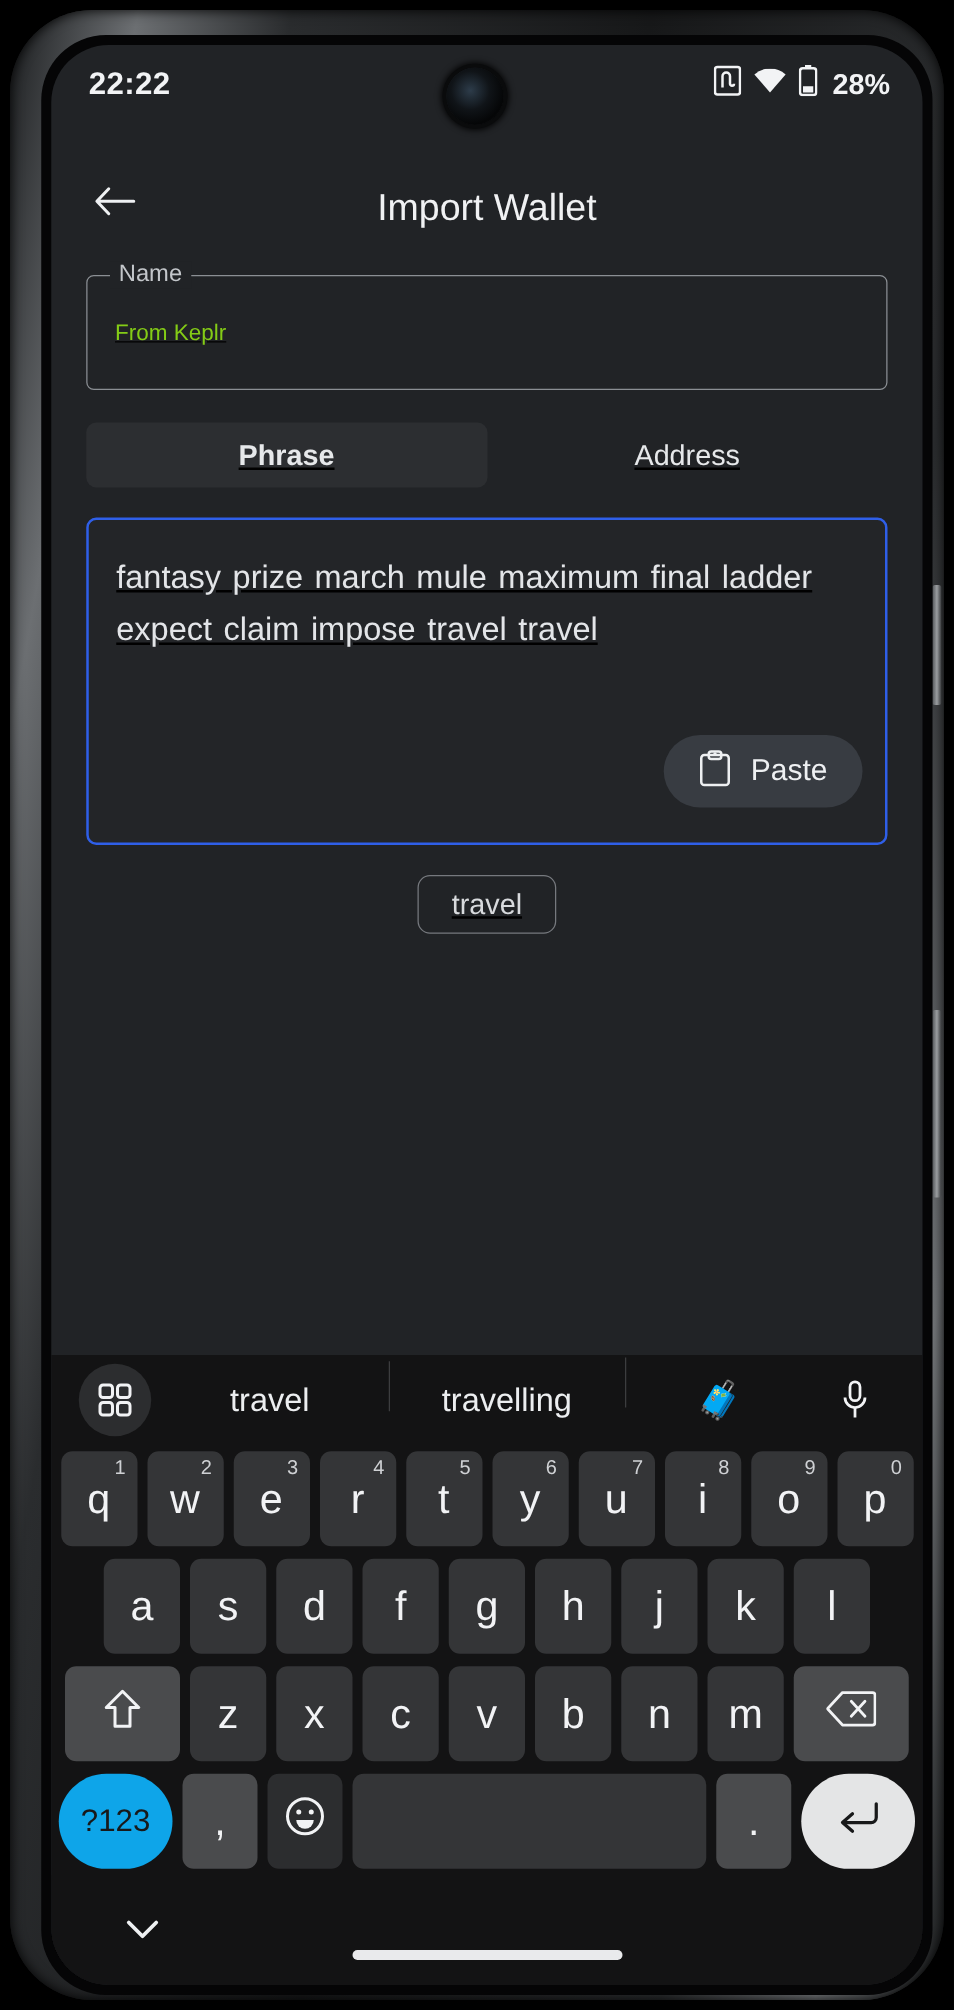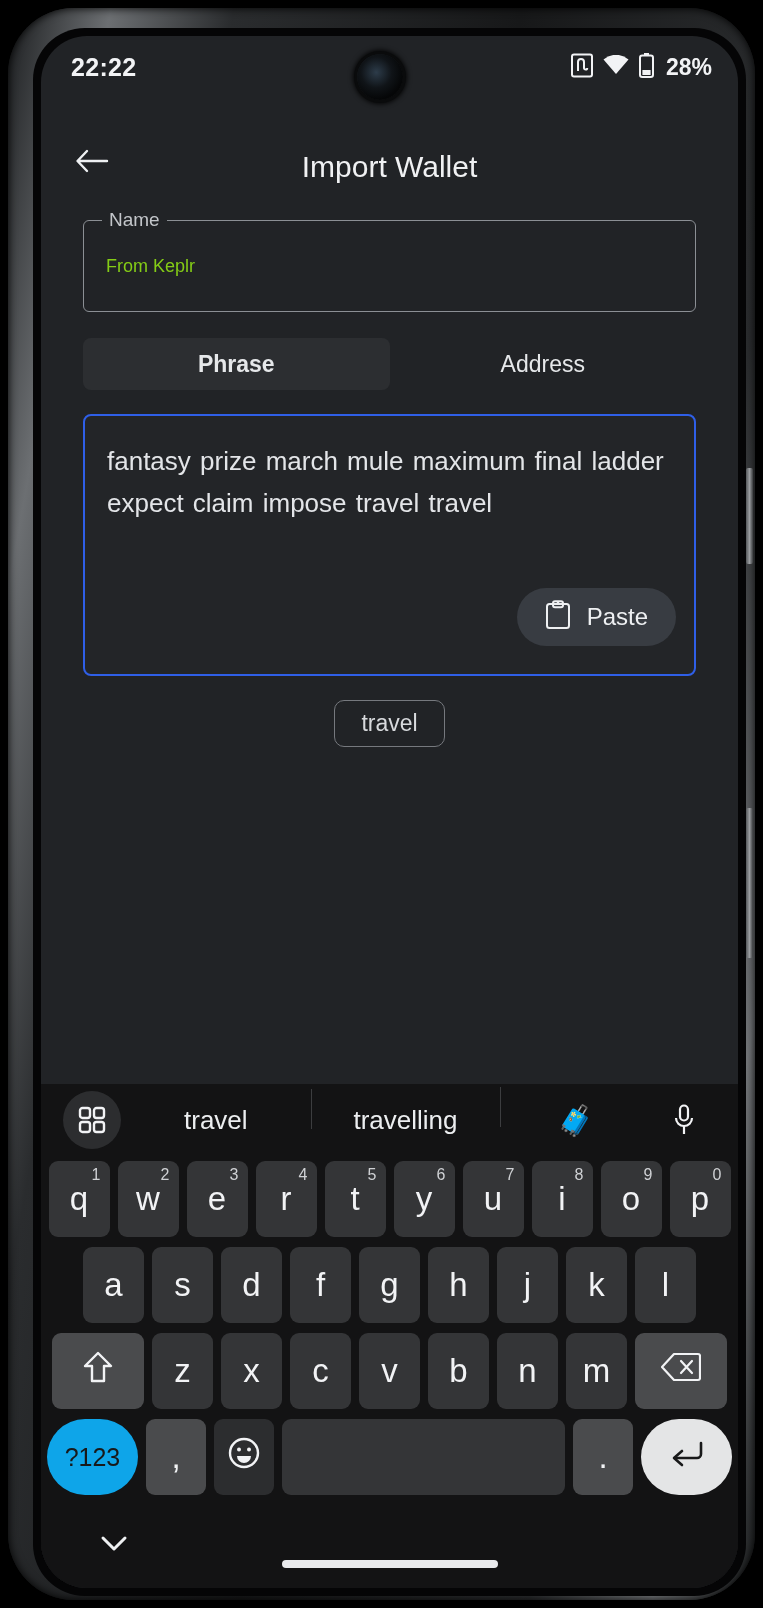--- a/index.html
+++ b/index.html
@@ -66,21 +66,21 @@
     height: 86px; display: flex; align-items: flex-end;
     padding: 0 28px; position: relative;
   }
   #back-btn { width: 46px; height: 46px; display: flex; align-items: center; justify-content: center; cursor: pointer; }
   #page-title {
     position: absolute; left: 0; right: 0; text-align: center;
     font-size: 30px; color: #f0f1f3; font-weight: 400; pointer-events: none;
   }
 
   
-  #content { padding: 0 42px; }
+  #content { padding: 0 28px; text-decoration: underline; }
 
   
   #name-field {
     position: relative; margin-top: 36px;
     height: 92px; border: 1px solid #8b8f94; border-radius: 6px;
     display: flex; align-items: center; padding: 0 22px;
   }
   #name-legend {
     position: absolute; top: -12px; left: 18px;
     background: #212326; padding: 0 7px;

